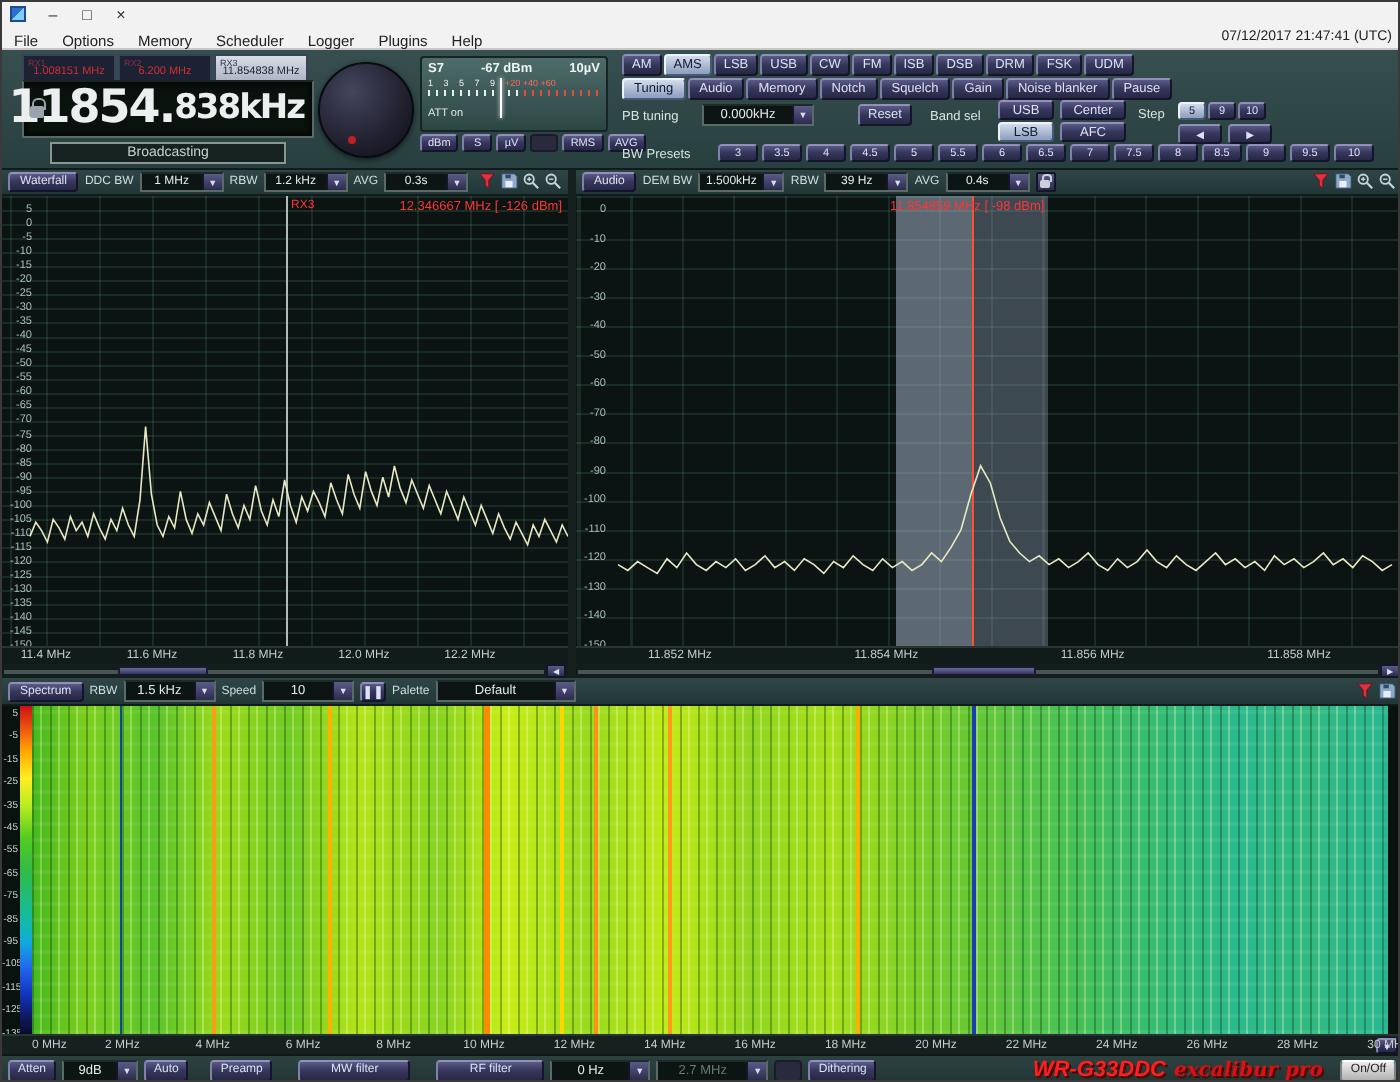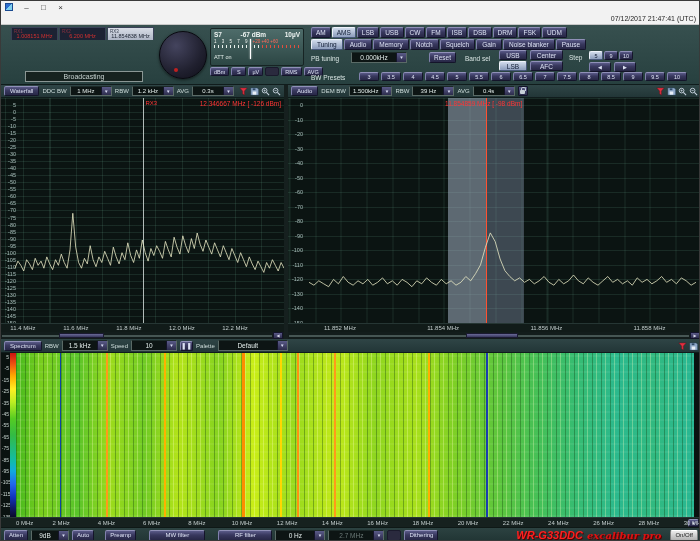--- a/index.html
+++ b/index.html
@@ -167,38 +167,45 @@
 <div id="root">
 
   <div class="titlebar">
     <span class="appicon"></span>
     <span class="winbtn">–</span>
     <span class="winbtn">□</span>
     <span class="winbtn">×</span>
   </div>
 
   <div class="menubar">
+    <span id="menu-items"><span class="mitem">File</span><span class="mitem">Options</span><span class="mitem">Memory</span><span class="mitem">Scheduler</span><span class="mitem">Logger</span><span class="mitem">Plugins</span><span class="mitem">Help</span></span>
     <span class="clock">07/12/2017 21:47:41 (UTC)</span>
   </div>
 
   <div class="header">
     <div class="rxtabs" id="rx-tabs">
         <div class="rxtab">
           <span class="rxid">RX1</span>
           <span class="rxfreq">1.008151 MHz</span>
         </div>
         <div class="rxtab">
           <span class="rxid">RX2</span>
           <span class="rxfreq">6.200 MHz</span>
         </div>
         <div class="rxtab active">
           <span class="rxid">RX3</span>
           <span class="rxfreq">11.854838 MHz</span>
         </div>
       </div>
+    <div class="lcd">
+      <span class="lock"></span>
+      <span class="freq-main">11854.</span>
+      <span class="freq-sub">838</span>
+      <span class="freq-unit">kHz</span>
+    </div>
     <div class="bandbox">Broadcasting</div>
     <div class="knob"></div>
 
     <div class="meter">
       <div class="mrow1">
         <span>S7</span>
         <span>-67 dBm</span>
         <span>10µV</span>
       </div>
       <div class="mscale">

